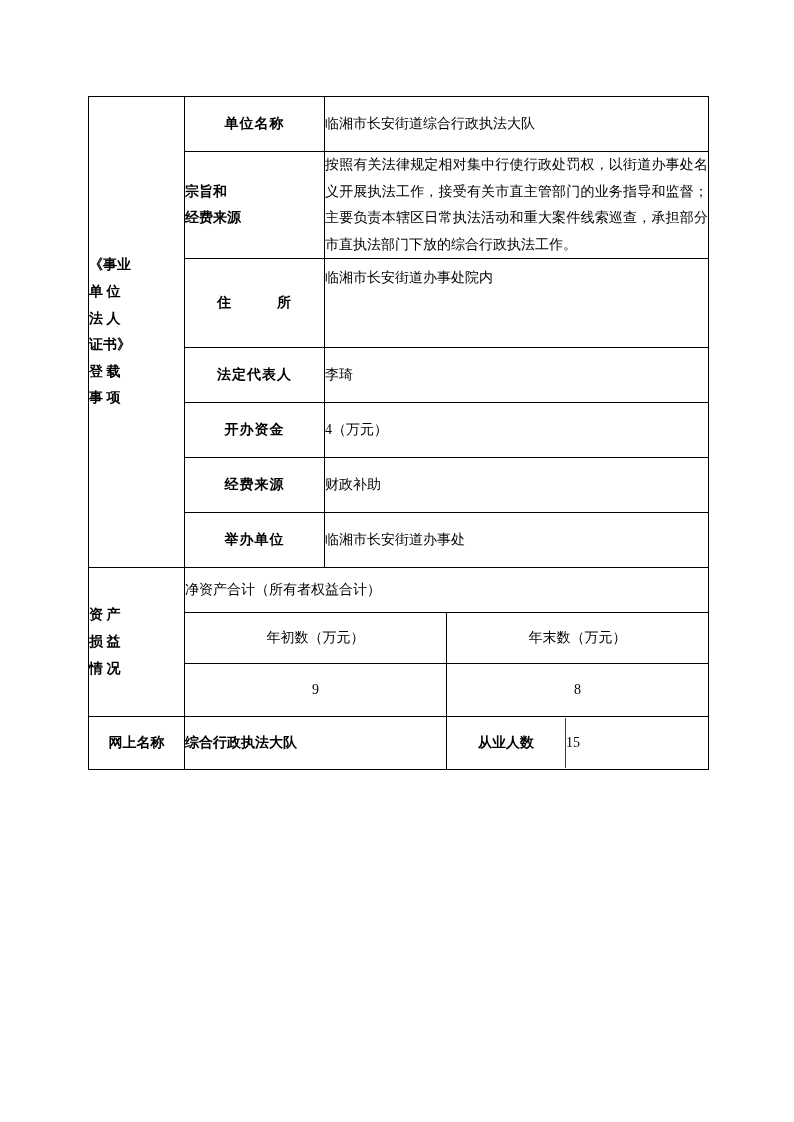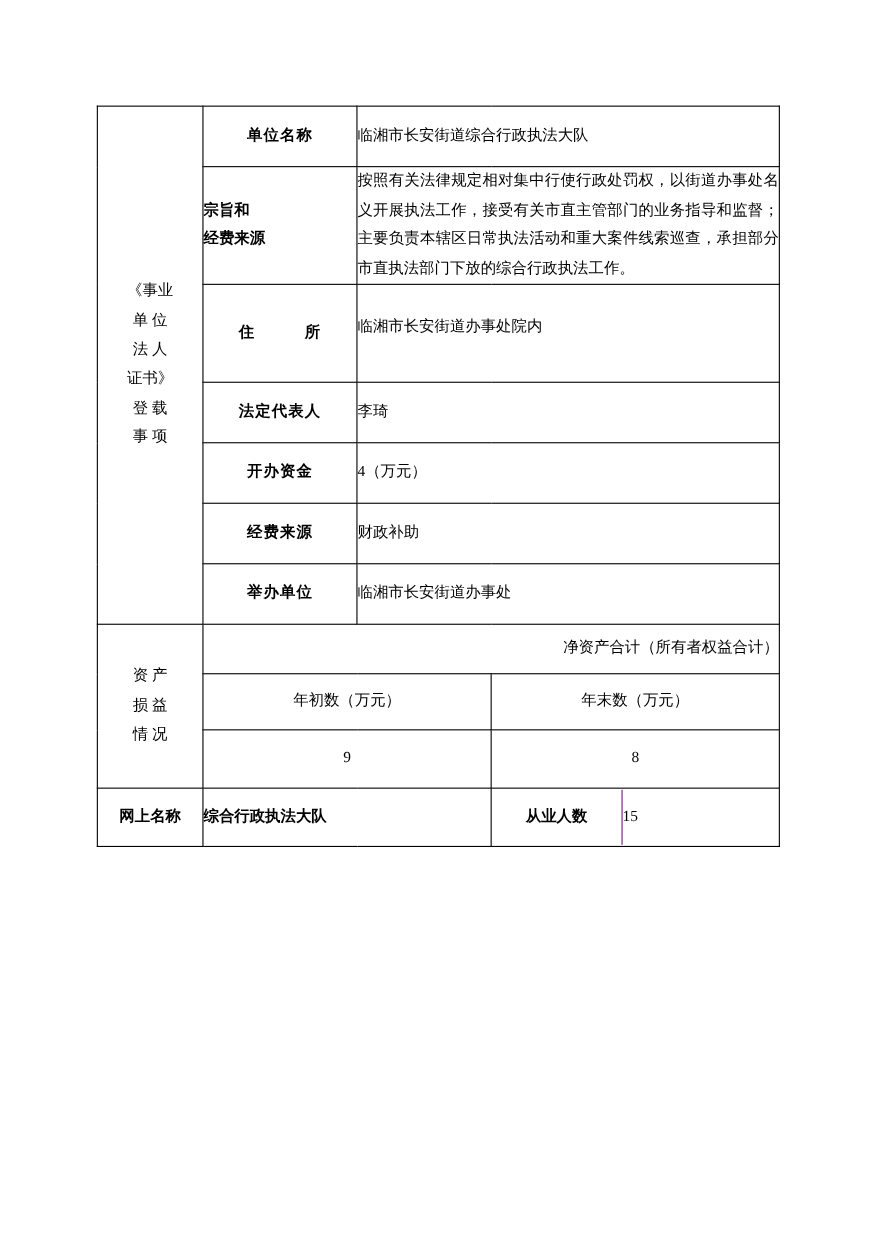--- a/index.html
+++ b/index.html
@@ -53,22 +53,22 @@
     padding-left: 10px;
     font-size: 15px;
   }
 
   .center-cell {
     text-align: center;
     font-size: 15px;
   }
 
   .vertical-label {
-    text-align: center;
-    font-weight: normal;
+    text-align: left;
+    font-weight: bold;
     font-size: 17px;
     line-height: 1.85;
     padding: 4px 2px;
   }
 
   .vertical-label .vline {
     display: block;
   }
 
   .scope-text {
@@ -91,21 +91,21 @@
   .purpose-label .pline {
     display: block;
   }
 
   .big-num {
     text-align: center;
     font-size: 16px;
   }
 
   .netasset-title {
-    text-align: right;
+    text-align: left;
     font-size: 15px;
     padding: 8px 0;
   }
 
   .online-label {
     text-align: center;
     font-weight: bold;
     font-size: 16px;
     margin-left: 12px;
   }
@@ -163,21 +163,21 @@
       <tr>
         <td class="purpose-label">
           <span class="pline">宗旨和</span>
           <span class="pline">经费来源</span>
         </td>
         <td colspan="2" class="scope-text">按照有关法律规定相对集中行使行政处罚权，以街道办事处名义开展执法工作，接受有关市直主管部门的业务指导和监督；主要负责本辖区日常执法活动和重大案件线索巡查，承担部分市直执法部门下放的综合行政执法工作。</td>
       </tr>
 
       <tr>
         <td class="label-cell" style="height:88px">住　　　所</td>
-        <td colspan="2" class="value-cell" style="vertical-align:top; padding-top:26px">临湘市长安街道办事处院内</td>
+        <td colspan="2" class="value-cell" style="vertical-align:top; padding-top:6px">临湘市长安街道办事处院内</td>
       </tr>
 
       <tr>
         <td class="label-cell h-unit">法定代表人</td>
         <td colspan="2" class="value-cell h-unit">李琦</td>
       </tr>
 
       <tr>
         <td class="label-cell h-unit">开办资金</td>
         <td colspan="2" class="value-cell h-unit">4（万元）</td>

